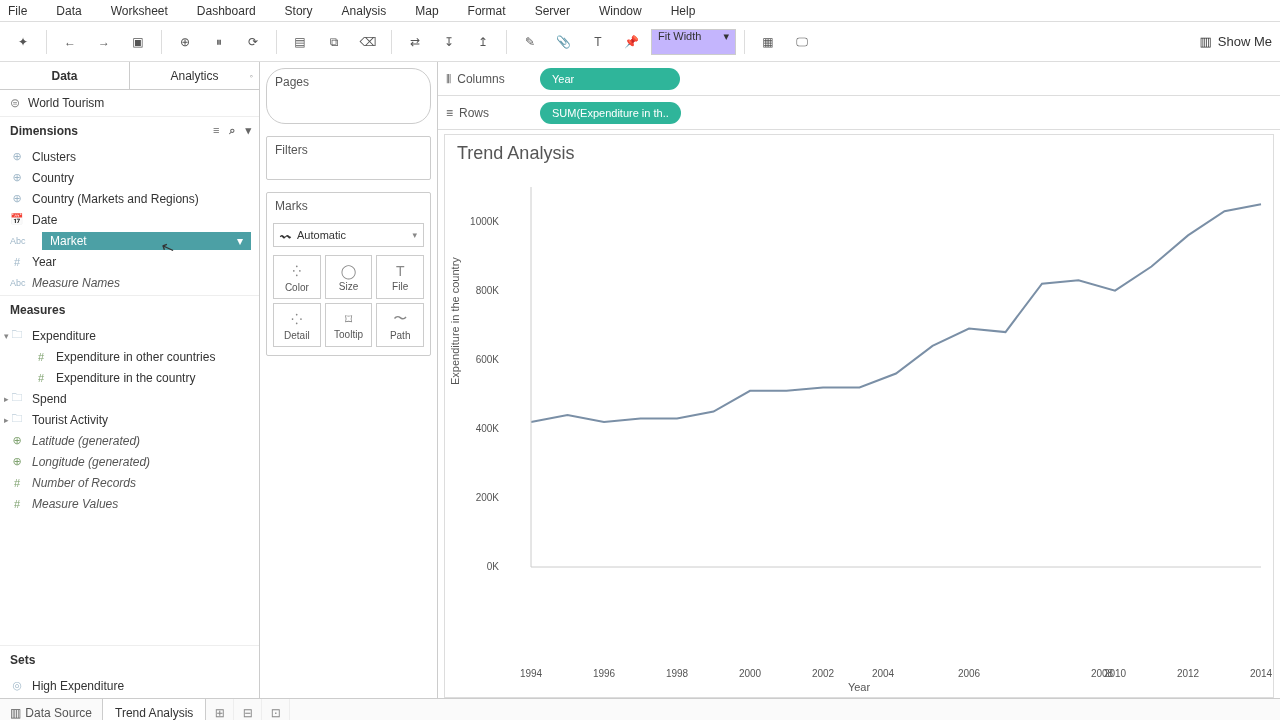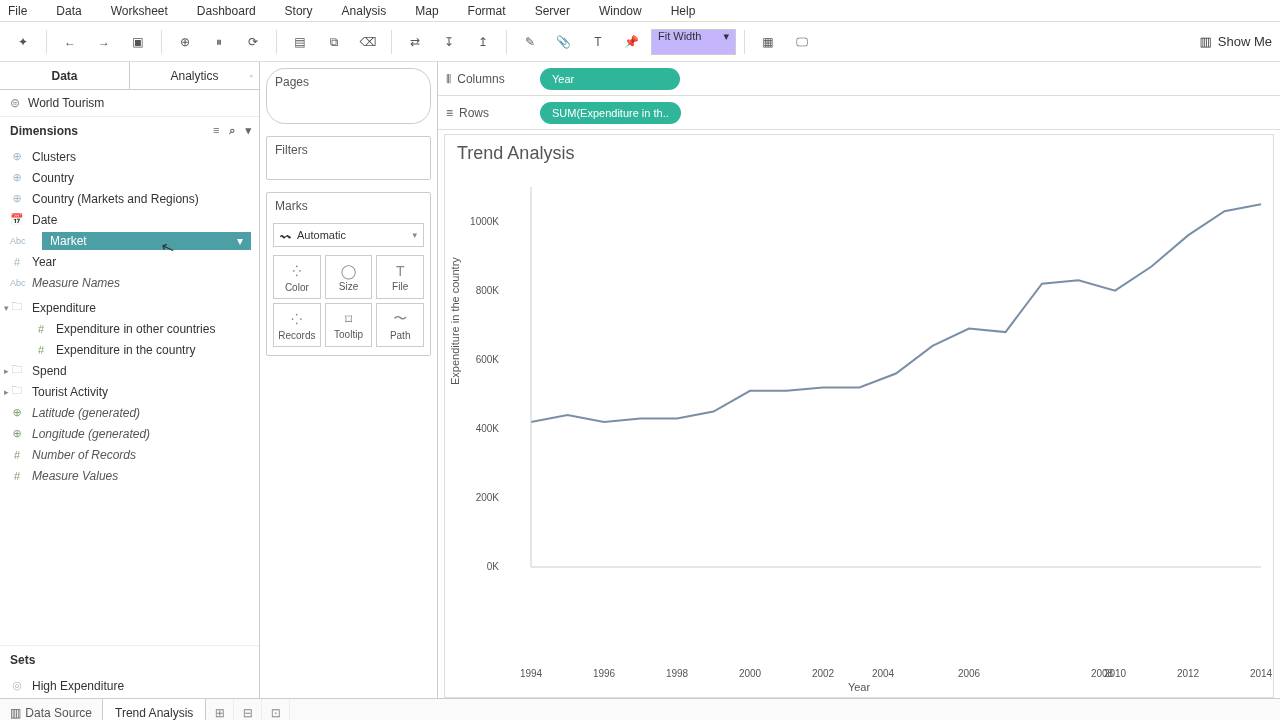--- a/index.html
+++ b/index.html
@@ -175,20 +175,23 @@
       <div class="field">
           <span class="ficon">#</span>
           <span class="lbl">Year</span>
         </div>
       <div class="field italic">
           <span class="ficon" style="font-size:9px;">Abc</span>
           <span class="lbl">Measure Names</span>
         </div>
     </div>
 
+    <div class="meas-header">
+        <span>Measures</span>
+      </div>
     <div class="field-list">
       <div class="field expand-row">
           <span class="expander">▾</span>
           <span class="ficon">🗀</span>
           <span class="lbl">Expenditure</span>
         </div>
       <div class="field indent">
           <span class="ficon measure-icon">#</span>
           <span class="lbl">Expenditure in other countries</span>
         </div>
@@ -257,21 +260,21 @@
         <div class="mark-cell">
             <span class="mi">◯</span>
             <span>Size</span>
           </div>
         <div class="mark-cell">
             <span class="mi">T</span>
             <span>File</span>
           </div>
         <div class="mark-cell">
             <span class="mi">⁘</span>
-            <span>Records</span>
+            <span>Detail</span>
           </div>
         <div class="mark-cell">
             <span class="mi">⌑</span>
             <span>Tooltip</span>
           </div>
         <div class="mark-cell">
             <span class="mi">〜</span>
             <span>Path</span>
           </div>
       </div>

